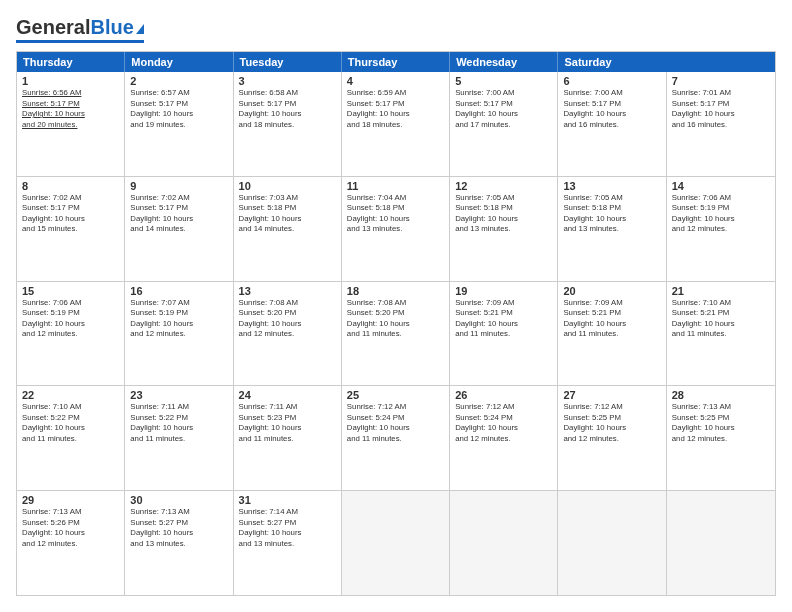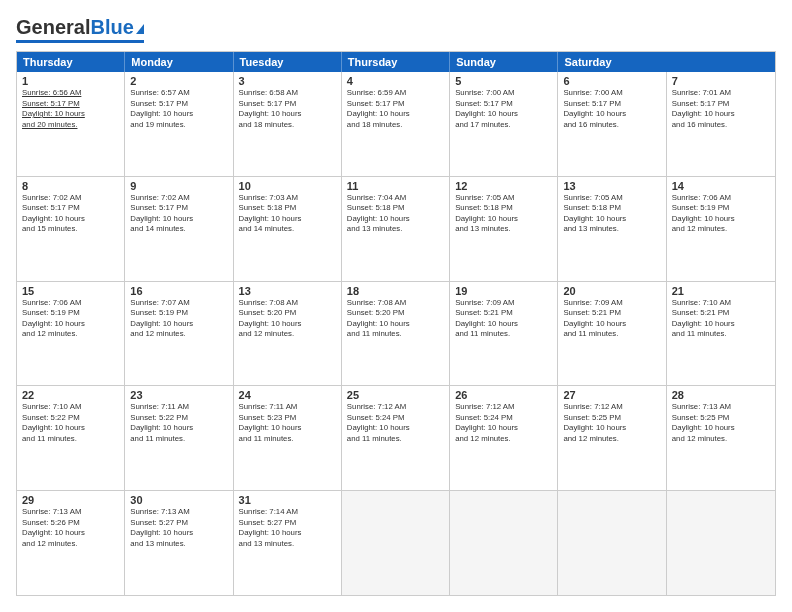--- a/index.html
+++ b/index.html
@@ -117,21 +117,21 @@
     <div class="title-area">
     </div>
   </div>
 
   <div class="calendar">
     <div class="cal-header">
     <div class="cal-header-cell">Thursday</div>
         <div class="cal-header-cell">Monday</div>
         <div class="cal-header-cell">Tuesday</div>
         <div class="cal-header-cell">Thursday</div>
-        <div class="cal-header-cell">Sunday</div>
+        <div class="cal-header-cell">Wednesday</div>
         <div class="cal-header-cell">Saturday</div>
       </div>
     <div class="cal-body">
     <div class="cal-row">
           <div class="cal-cell">
             <div class="day-num">1</div>
             <div class="cell-text" style="white-space: pre-line; text-decoration: underline;">Sunrise: 6:56 AM
 Sunset: 5:17 PM
 Daylight: 10 hours
 and 20 minutes.</div>

